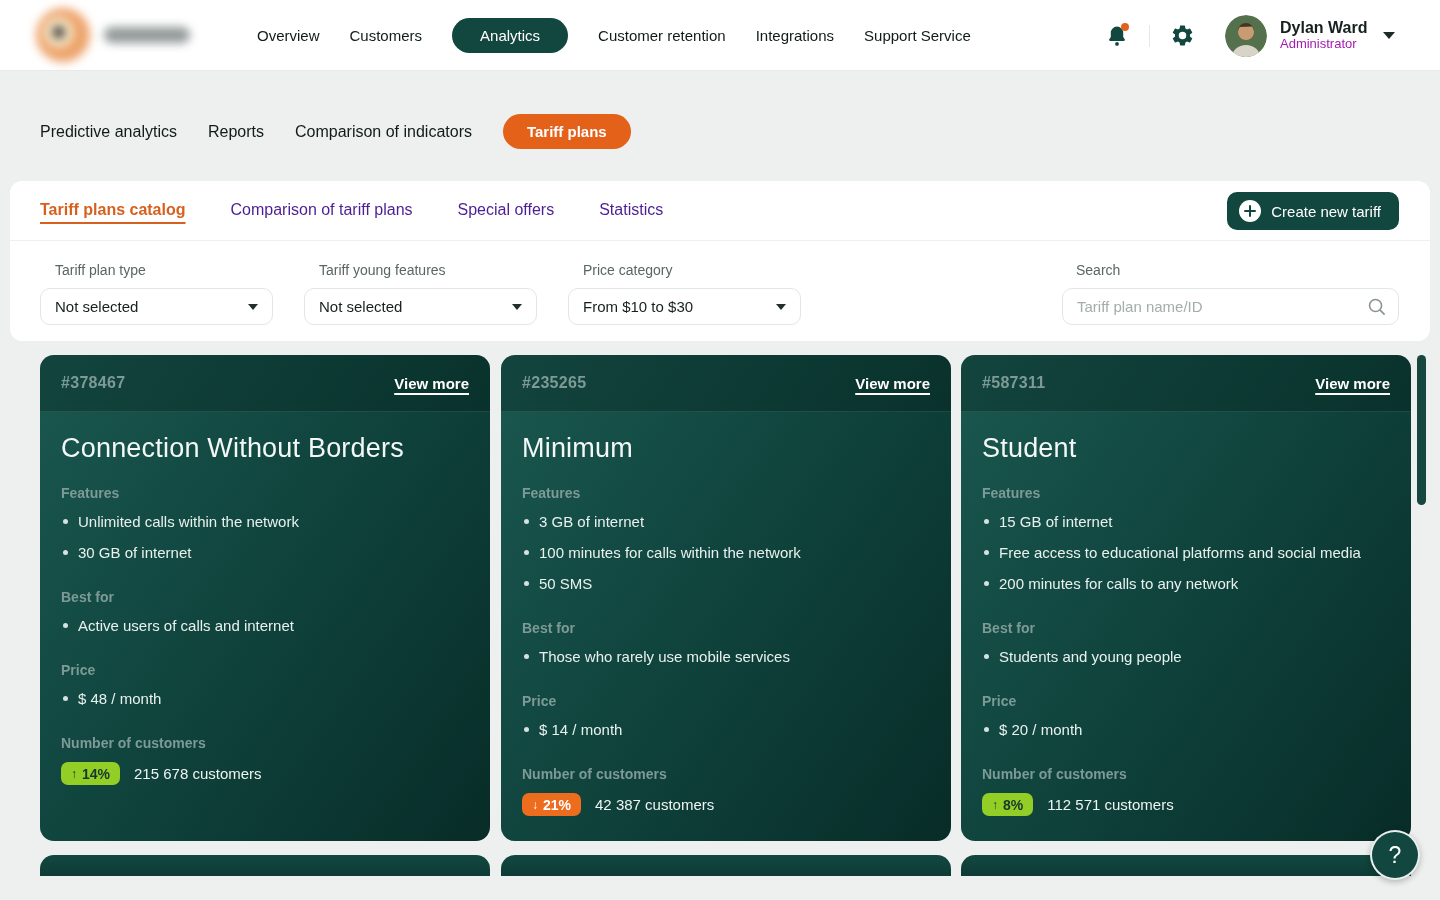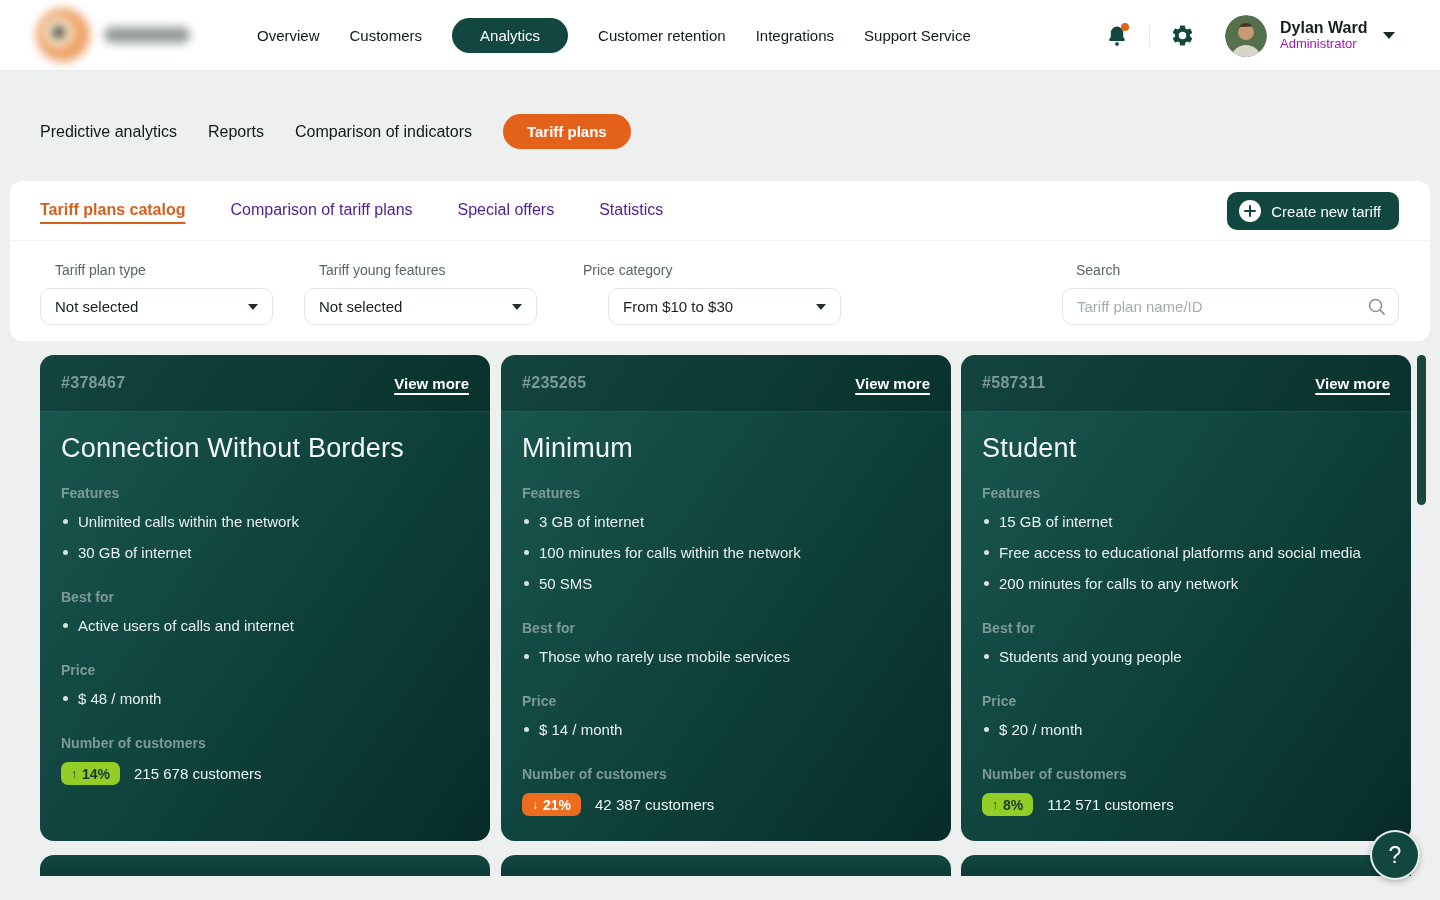--- a/index.html
+++ b/index.html
@@ -166,21 +166,21 @@
     <span class="filter-label" style="left:1066px;">Search</span>
 
     <div class="field" style="left:30px; width:233px;">
       <span>Not selected</span>
       <span class="tri"></span>
     </div>
     <div class="field" style="left:294px; width:233px;">
       <span>Not selected</span>
       <span class="tri"></span>
     </div>
-    <div class="field" style="left:558px; width:233px;margin-left:40px;">
+    <div class="field" style="left:558px; width:233px;">
       <span>From $10 to $30</span>
       <span class="tri"></span>
     </div>
 
     <div class="search-wrap">
       <input class="search-input" type="text" placeholder="Tariff plan name/ID" style="">
       <span class="search-ic">
         <svg width="21" height="21" viewBox="0 0 22 22">
           <circle cx="10" cy="10" r="6.3" fill="none" stroke="#8a9593" stroke-width="1.7"></circle>
           <line x1="14.8" y1="14.8" x2="19" y2="19" stroke="#8a9593" stroke-width="1.7" stroke-linecap="round"></line>

